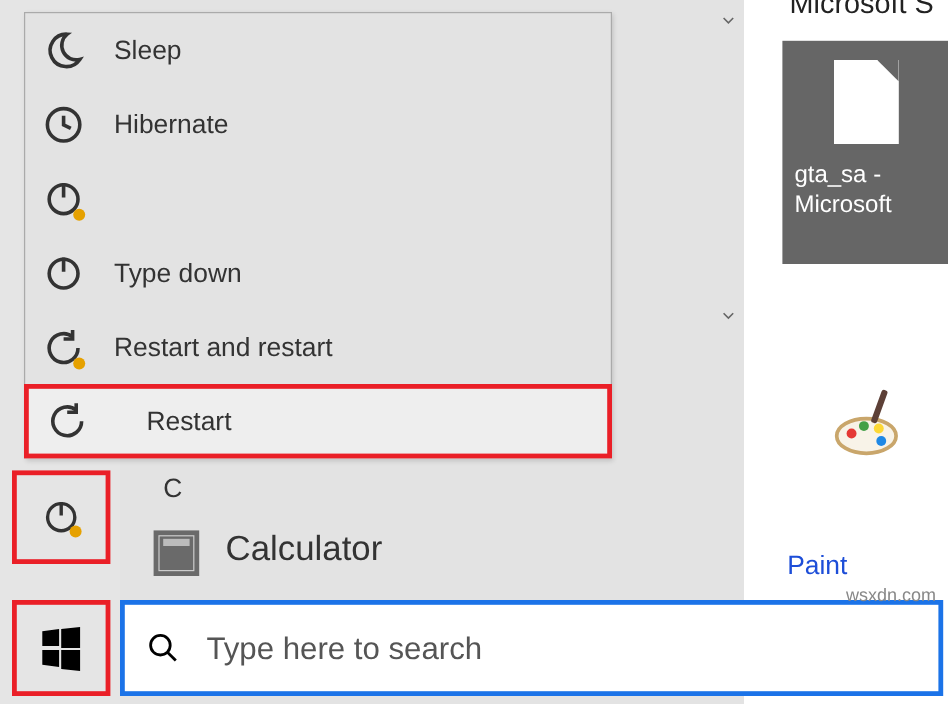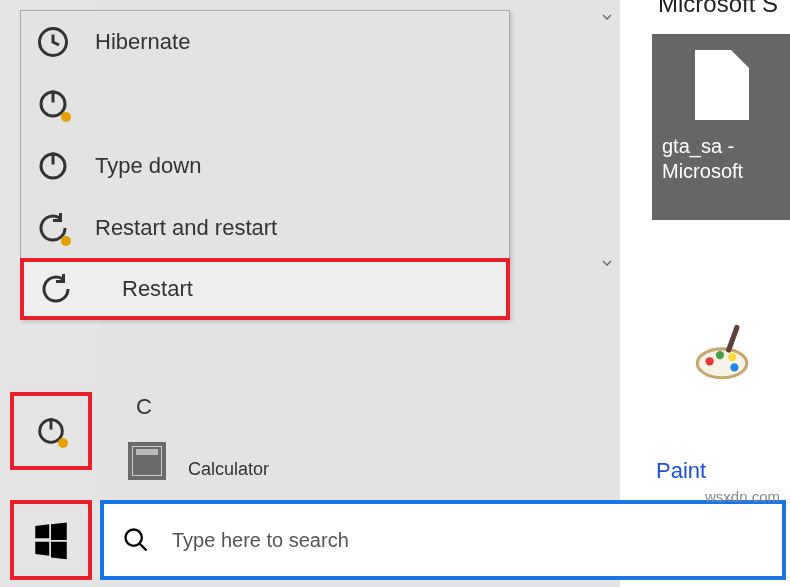--- a/index.html
+++ b/index.html
@@ -78,22 +78,22 @@
     left: 36px;
     top: 394px;
     font-size: 22px;
     color: #333;
   }
   .calc-row {
     position: absolute;
     left: 28px;
     top: 442px;
     display: flex;
-    align-items: flex-end;
-    font-size: 18px;
+    align-items: flex-start;
+    font-size: 29px;
     color: #333;
   }
   .calc-row .icon {
     width: 38px; height: 38px;
     background: #6a6a6a;
     margin-right: 22px;
     position: relative;
   }
   .calc-row .icon::before {
     content:"";
@@ -200,21 +200,21 @@
   .search-bar {
     position:absolute;
     left:100px; right:4px; top:500px; height:80px;
     border:4px solid #1b73e8;
     background:#fff;
     display:flex; align-items:center;
     padding:0 18px;
   }
   .search-bar .sicon { width:28px; height:28px; margin-right:22px;}
   .search-bar .sicon svg { width:100%; height:100%; stroke:#000;}
-  .search-bar .placeholder { font-size:20px; color:#555;}
+  .search-bar .placeholder { font-size:26px; color:#555;}
 
   
   .wm {
     position:absolute;
     right:10px; bottom:82px;
     font-size:15px; color:#888;margin-left:20px;
   }
 </style>
 </head>
 <body>
@@ -257,20 +257,28 @@
       </svg>
     </div>
   </div>
   <div class="paint-label">Paint</div>
 </div>
 
 <div class="power-menu">
   <div class="item">
     <span class="icon">
       <svg viewBox="0 0 24 24">
+          <path d="M14 3a9 9 0 1 0 7 14 8 8 0 0 1-7-14z" fill="none" stroke="#333" stroke-width="2"></path>
+        </svg>
+    </span>
+    <span>Sleep</span>
+  </div>
+  <div class="item">
+    <span class="icon">
+      <svg viewBox="0 0 24 24">
           <circle cx="12" cy="12" r="9" fill="none" stroke="#333" stroke-width="2"></circle>
           <path d="M12 7v5l4 2" stroke="#333" stroke-width="2" fill="none"></path>
         </svg>
     </span>
     <span>Hibernate</span>
   </div>
   <div class="item">
     <span class="icon udot">
       <svg viewBox="0 0 24 24">
           <circle cx="12" cy="12" r="8" fill="none" stroke="#333" stroke-width="2"></circle>

